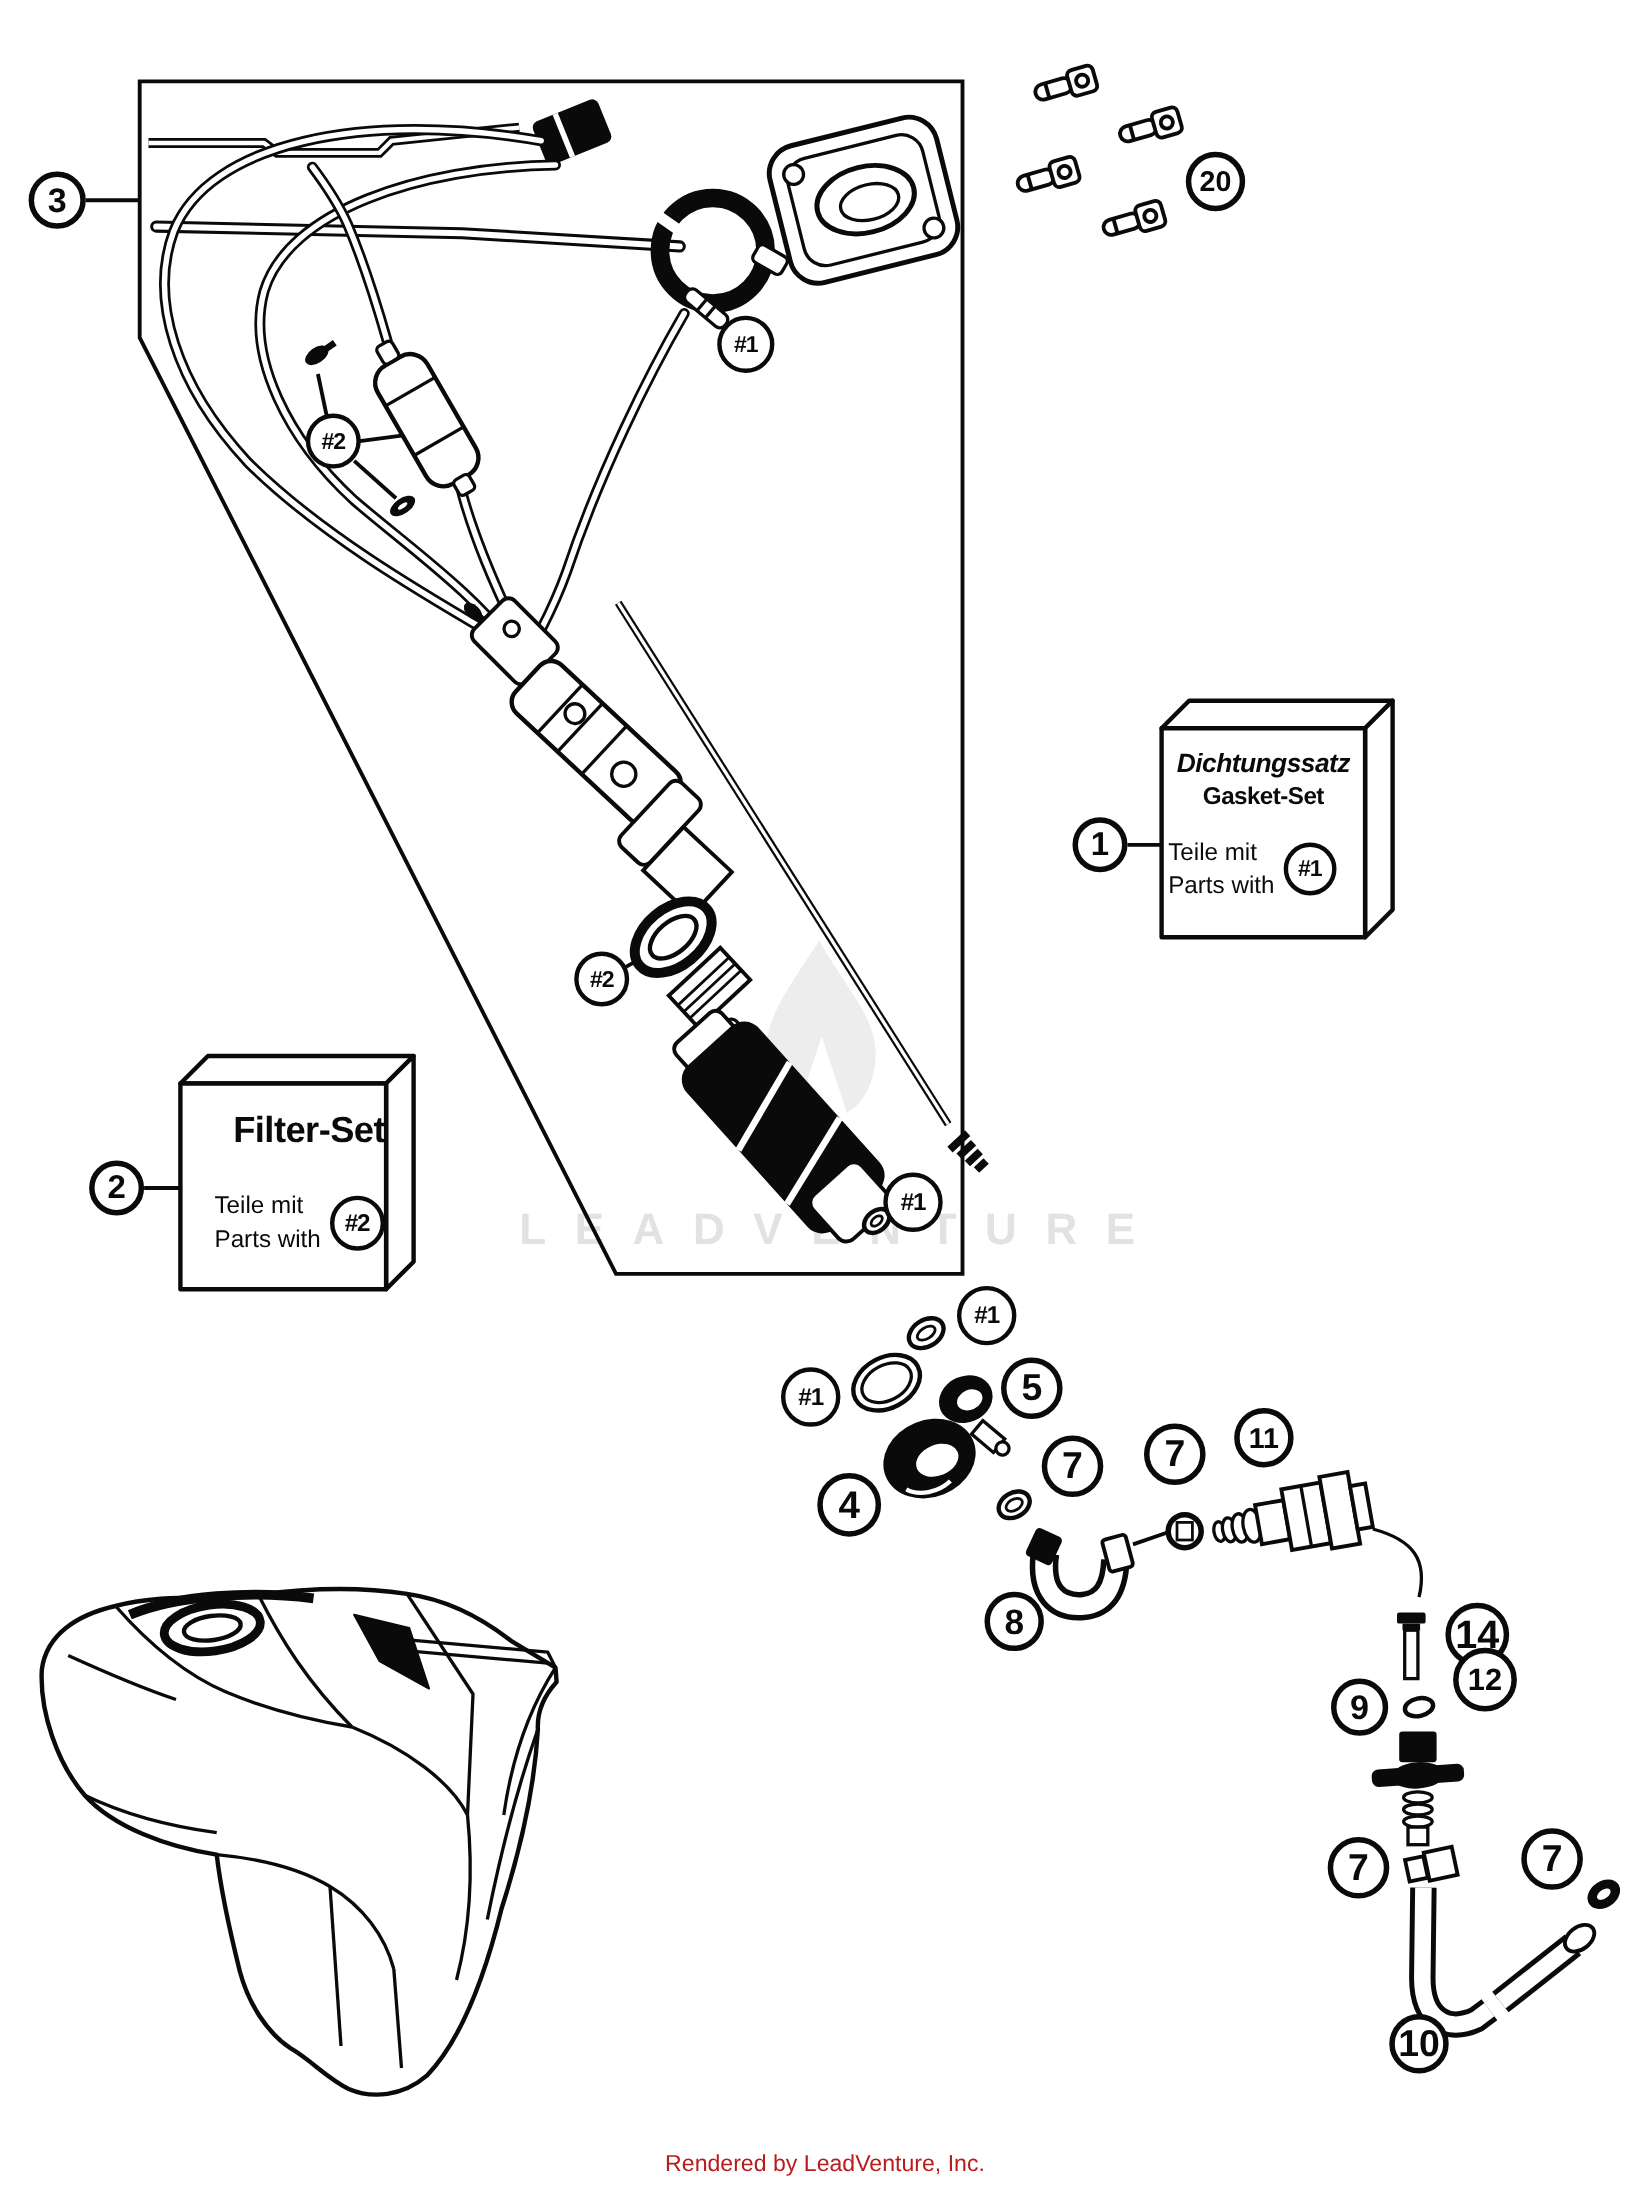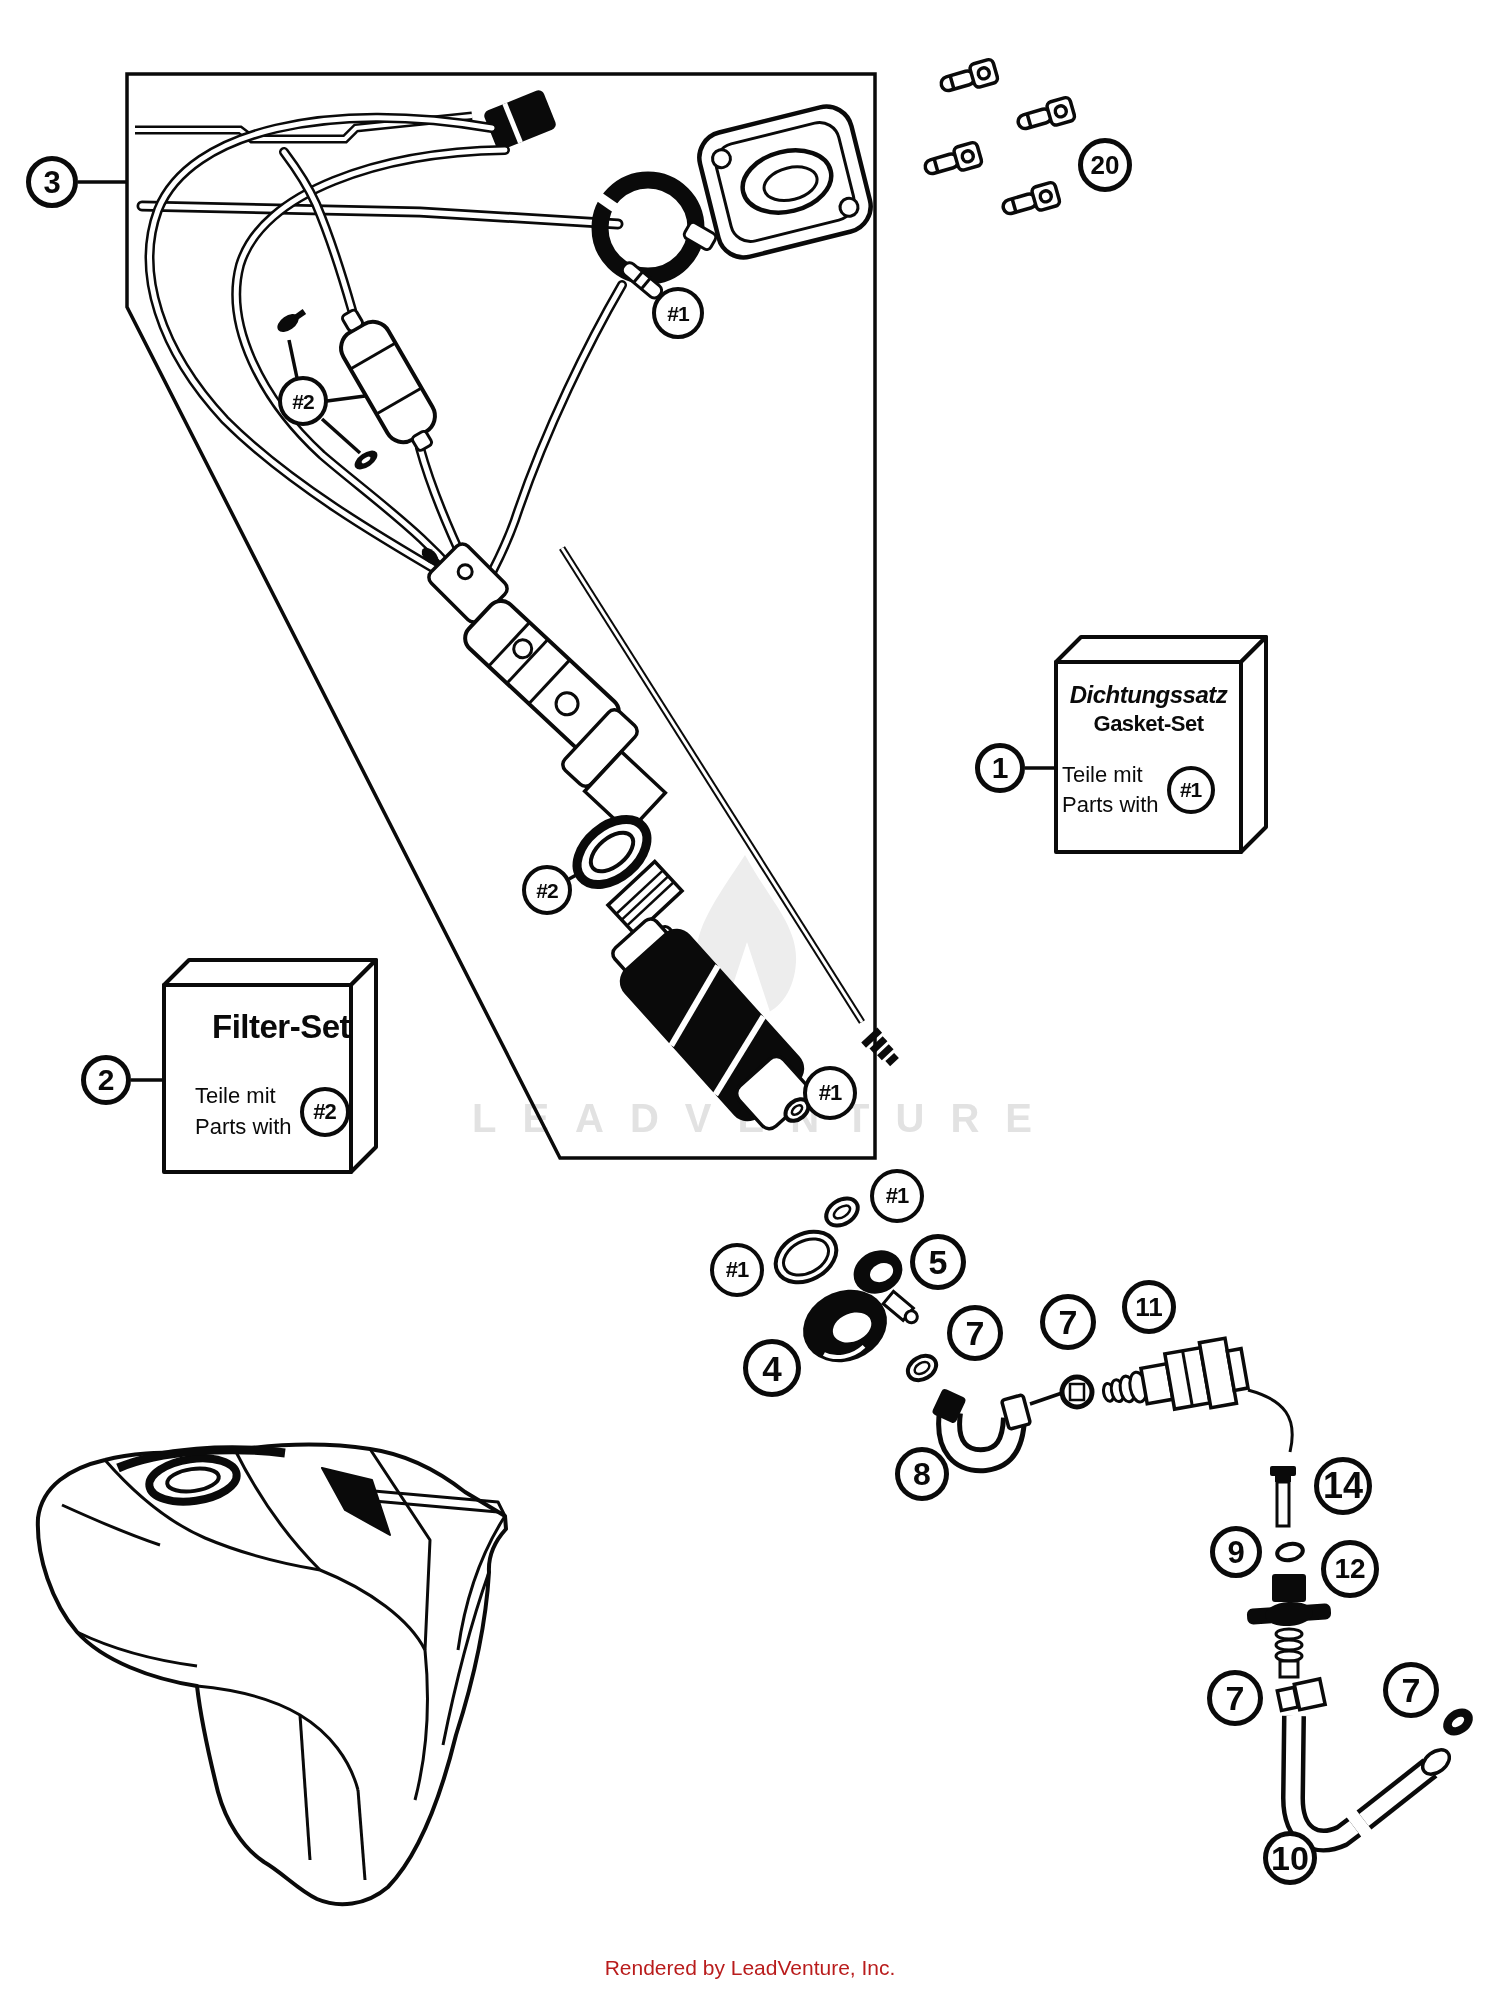--- a/index.html
+++ b/index.html
@@ -373,21 +373,21 @@
       <div class="callout" style="left: 975px; top: 743px; height: 50px; width: 50px; font-size: 30px;">1</div>
       <div class="callout" style="left: 81px; top: 1055px; height: 50px; width: 50px; font-size: 30px;">2</div>
       <div class="callout" style="left: 910px; top: 1234px; height: 56px; width: 56px; font-size: 34px;">5</div>
       <div class="callout" style="left: 743px; top: 1339px; height: 58px; width: 58px; font-size: 35px;">4</div>
       <div class="callout" style="left: 947px; top: 1305px; height: 56px; width: 56px; font-size: 34px;">7</div>
       <div class="callout" style="left: 1040px; top: 1294px; height: 56px; width: 56px; font-size: 34px;">7</div>
       <div class="callout" style="left: 1122px; top: 1280px; height: 54px; width: 54px; font-size: 26px; text-align: center;">11</div>
       <div class="callout" style="left: 895px; top: 1447px; height: 54px; width: 54px; font-size: 32px;">8</div>
       <div class="callout" style="left: 1314px; top: 1457px; height: 58px; width: 58px; font-size: 36px;">14</div>
       <div class="callout" style="left: 1210px; top: 1526px; height: 52px; width: 52px; font-size: 31px;">9</div>
-      <div class="callout" style="left: 1321px; top: 1540px; height: 58px; width: 58px; font-size: 28px;">12</div>
+      <div class="callout" style="left: 1321px; top: 1498px; height: 58px; width: 58px; font-size: 28px;">12</div>
       <div class="callout" style="left: 1207px; top: 1670px; height: 56px; width: 56px; font-size: 34px;">7</div>
       <div class="callout" style="left: 1383px; top: 1662px; height: 56px; width: 56px; font-size: 34px;">7</div>
       <div class="callout" style="left: 1263px; top: 1831px; height: 54px; width: 54px; font-size: 34px;">10</div>
       <div class="refmark" style="left: 652px; top: 287px; height: 52px; width: 52px; font-size: 21px;">#1</div>
       <div class="refmark" style="left: 278px; top: 376px; height: 50px; width: 50px; font-size: 21px;">#2</div>
       <div class="refmark" style="left: 522px; top: 865px; height: 50px; width: 50px; font-size: 21px;">#2</div>
       <div class="refmark" style="left: 803px; top: 1066px; height: 54px; width: 54px; font-size: 22px;">#1</div>
       <div class="refmark" style="left: 870px; top: 1169px; height: 54px; width: 54px; font-size: 22px;">#1</div>
       <div class="refmark" style="left: 710px; top: 1243px; height: 54px; width: 54px; font-size: 22px;">#1</div>
     </div>

